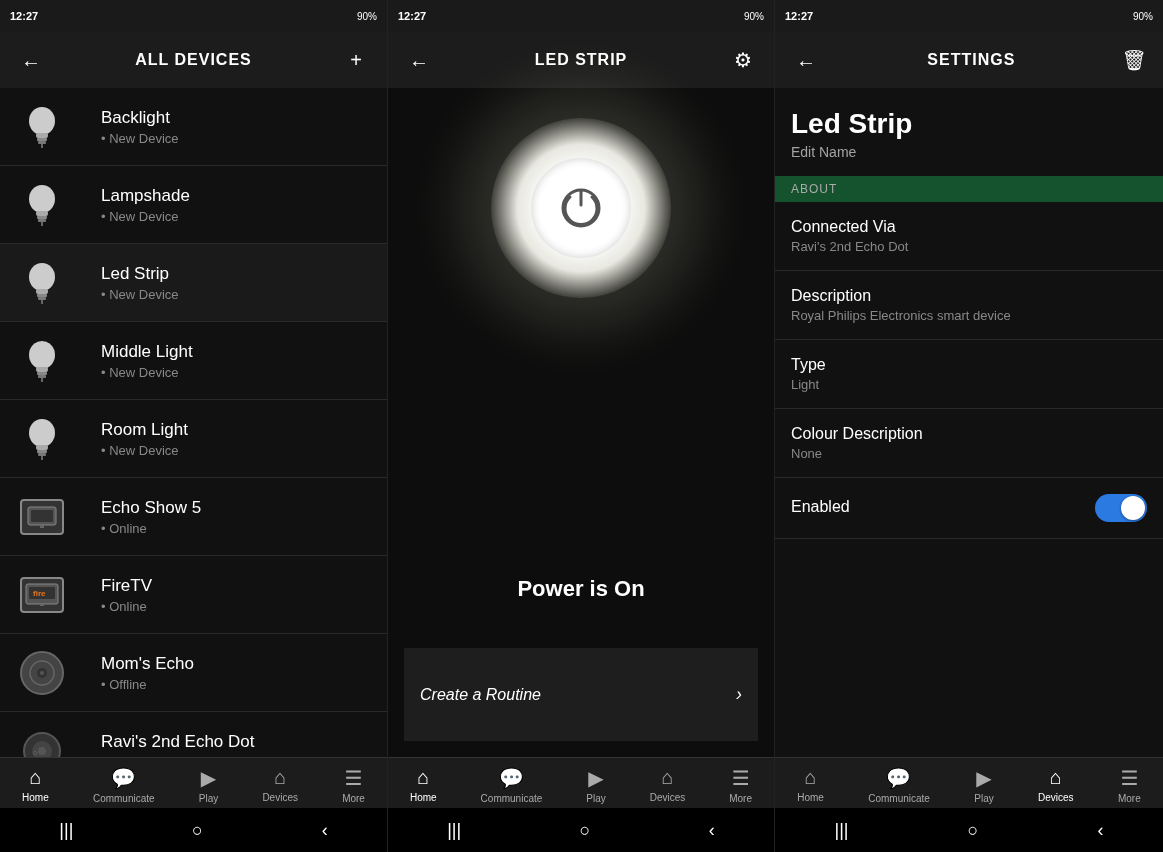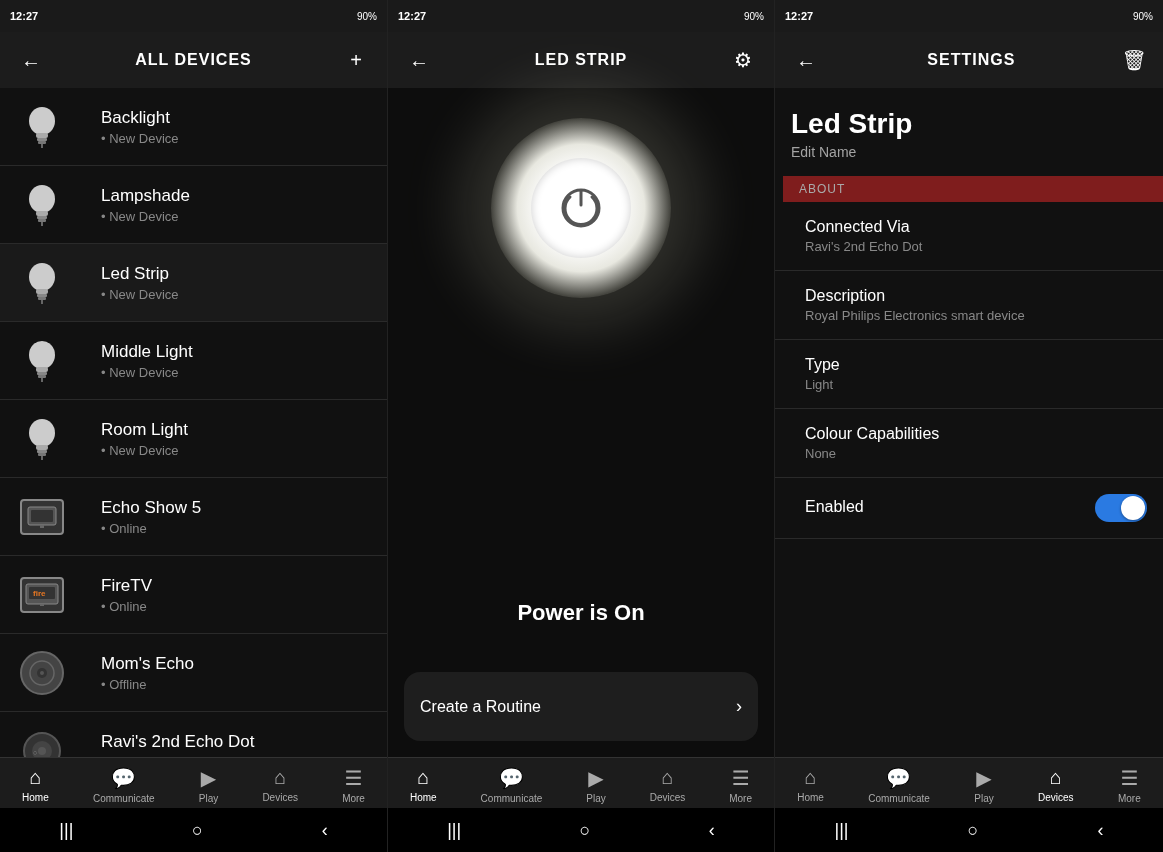--- a/index.html
+++ b/index.html
@@ -174,26 +174,27 @@
       font-size: 22px;
       font-weight: bold;
       color: #fff;
     }
     .routine-section {
       padding: 16px;
       background: #0d0d0d;
     }
     .routine-card {
       background: #1e1e1e;
-      border-radius: 16px;
-      padding: 24px 16px;
+      border-radius: 0;
+      padding: 36px 16px;
       display: flex;
       align-items: center;
       justify-content: space-between;
       cursor: pointer;
+      font-style: italic;
     }
     .routine-text {
       font-size: 16px;
       color: #fff;
     }
     .routine-chevron { color: #fff; font-size: 18px; }
 
     
     .settings-panel {
       width: 388px;
@@ -215,35 +216,34 @@
       font-weight: bold;
       color: #fff;
       margin-bottom: 4px;
     }
     .edit-name-link {
       font-size: 14px;
       color: #a3a3a3;
       cursor: pointer;
     }
     .about-header {
-      background: #7f1d1d;
+      background: #14532d;
       padding: 6px 16px;
       font-size: 12px;
       color: #aaa;
       letter-spacing: 1px;
-      margin-left: 8px;
     }
     .settings-row {
       padding: 16px;
       border-bottom: 1px solid #2a2a2a;
       display: flex;
       align-items: center;
       justify-content: space-between;
     }
-    .settings-row-info { flex: 1; margin-left: 14px; }
+    .settings-row-info { flex: 1; }
     .settings-row-label {
       font-size: 16px;
       color: #fff;
       margin-bottom: 3px;
       font-weight: 500;
     }
     .settings-row-value {
       font-size: 13px;
       color: #888;
     }
@@ -607,21 +607,21 @@
 
     <div class="settings-row">
       <div class="settings-row-info">
         <div class="settings-row-label">Type</div>
         <div class="settings-row-value">Light</div>
       </div>
     </div>
 
     <div class="settings-row">
       <div class="settings-row-info">
-        <div class="settings-row-label">Colour Capabilities</div>
+        <div class="settings-row-label">Colour Description</div>
         <div class="settings-row-value">None</div>
       </div>
     </div>
 
     <div class="settings-row">
       <div class="settings-row-info">
         <div class="settings-row-label">Enabled</div>
       </div>
       <div class="toggle-switch">
         <div class="toggle-knob"></div>

